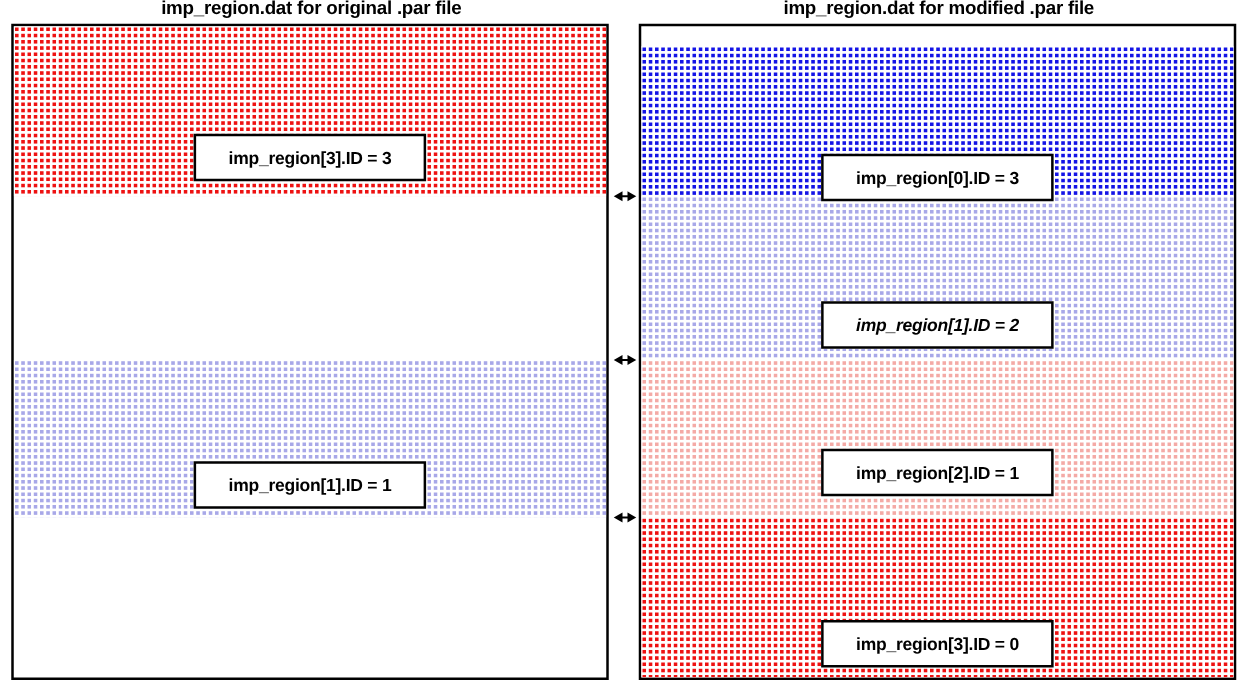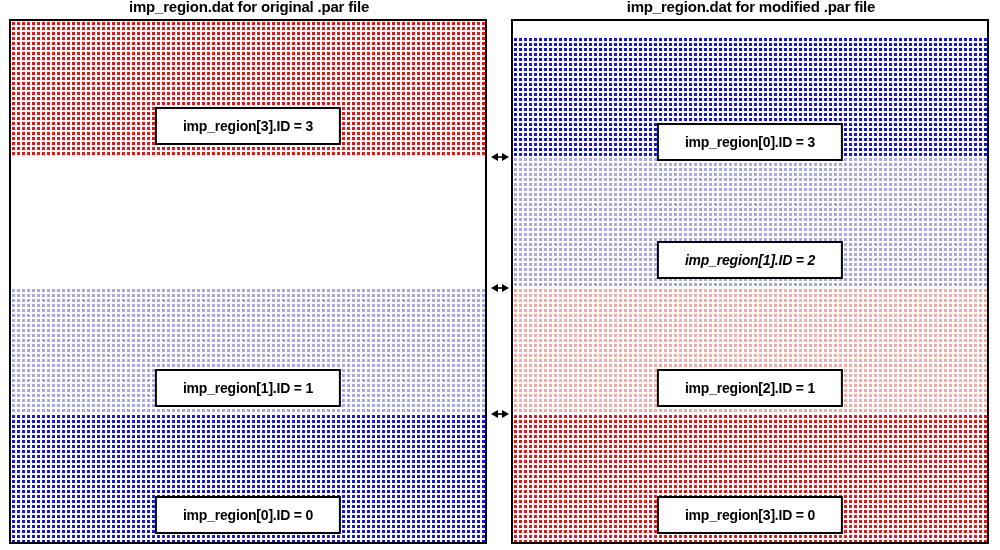--- a/index.html
+++ b/index.html
@@ -120,36 +120,33 @@
   <div class="panel-title" id="title-right">imp_region.dat for modified .par file</div>
 
   <div class="panel" id="panel-left">
     <div class="bands" id="bands-left">
         <div class="band" style="top: 0px; height: 136px; --dot: #ee1111;">
           <div class="band-label" style="top: 50px;">imp_region[3].ID = 3</div>
         </div>
         <div class="band" style="top: 267px; height: 126px; --dot: #a8a8e8;">
           <div class="band-label" style="top: 45px;">imp_region[1].ID = 1</div>
         </div>
-        <div class="band" style="top: 393px; height: 128px; --dot: #1414e6;">
-          <div class="band-label" style="top: 46px;">imp_region[0].ID = 0</div>
-        </div>
       </div>
   </div>
 
   <div class="panel" id="panel-right">
     <div class="bands" id="bands-right">
         <div class="band" style="top: 16px; height: 136px; --dot: #1414e6;">
           <div class="band-label" style="top: 50px;">imp_region[0].ID = 3</div>
         </div>
         <div class="band" style="top: 136px; height: 131px; font-style: italic; --dot: #a8a8e8;">
           <div class="band-label" style="top: 47.5px;">imp_region[1].ID = 2</div>
         </div>
         <div class="band" style="top: 267px; height: 126px; --dot: #f4aaa6;">
-          <div class="band-label" style="top: 45px;">imp_region[2].ID = 1</div>
+          <div class="band-label" style="top: 35px;">imp_region[2].ID = 1</div>
         </div>
         <div class="band" style="top: 393px; height: 128px; text-align: center; --dot: #ee1111;">
           <div class="band-label" style="top: 46px;">imp_region[3].ID = 0</div>
         </div>
       </div>
   </div>
 
   <svg class="arrow-layer" id="arrow-layer" width="1000" height="550" viewBox="0 0 1000 550">
       <g>
         <line x1="495" x2="505" y1="157" y2="157" stroke="#000000" stroke-width="1.6"></line>

